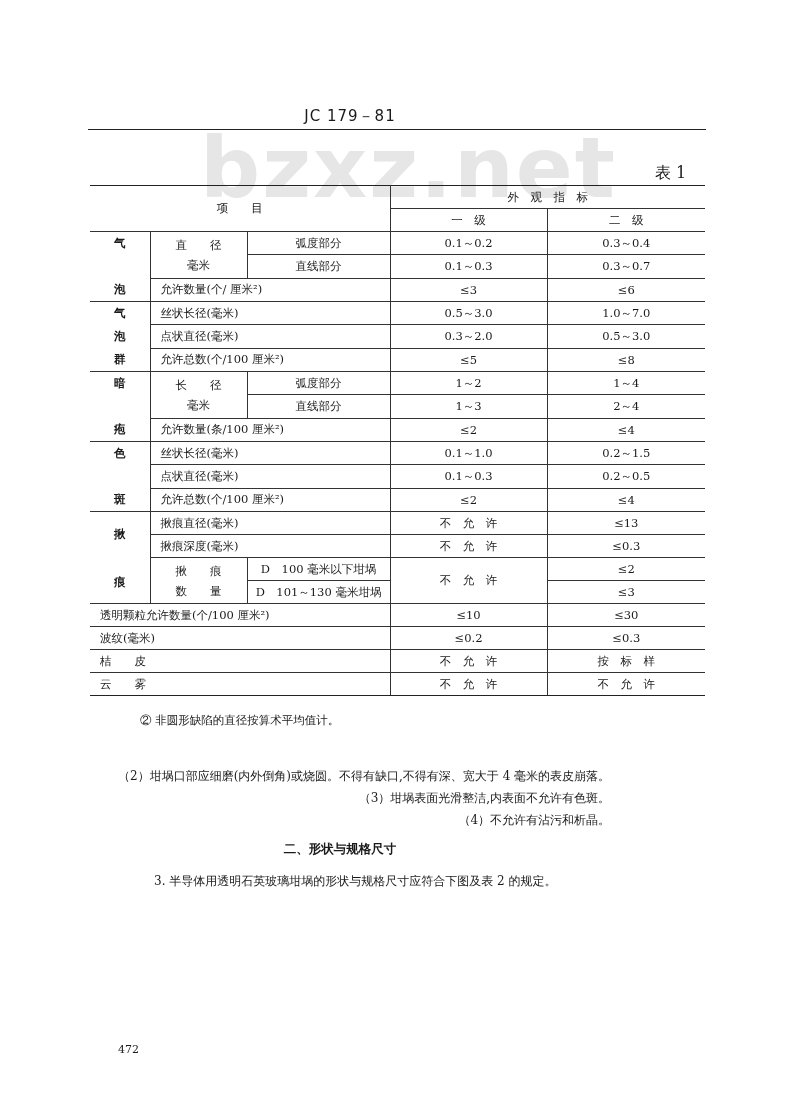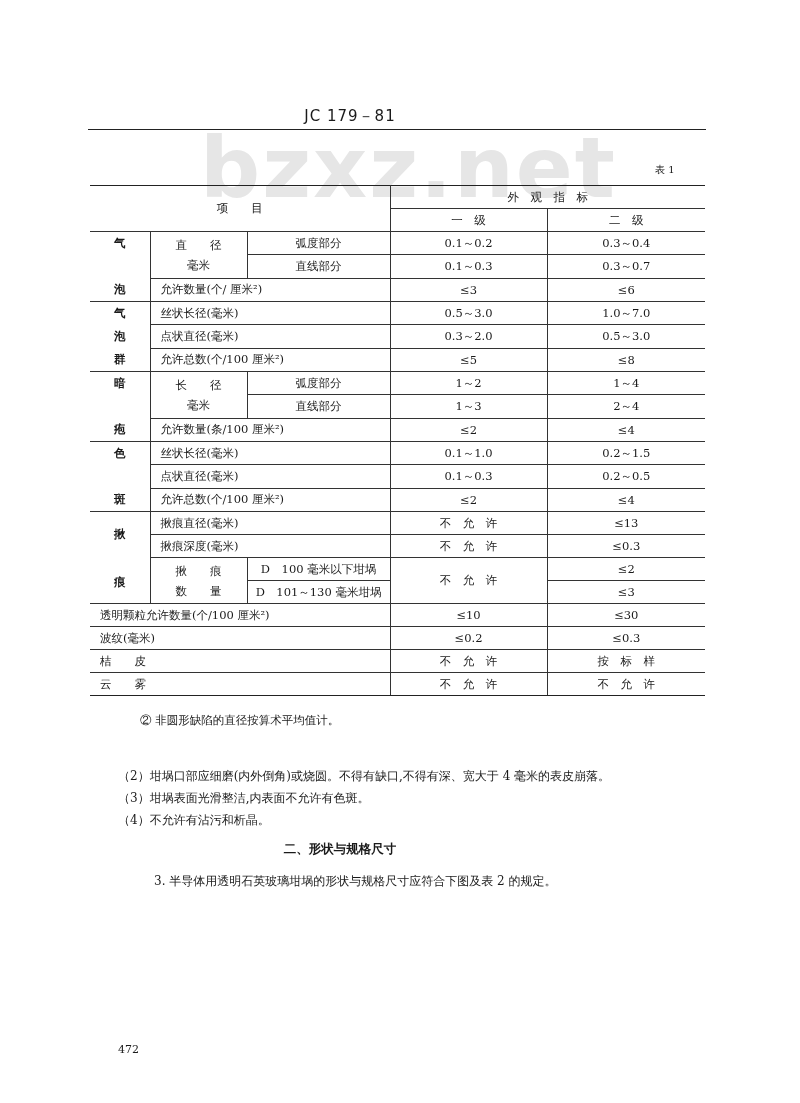--- a/index.html
+++ b/index.html
@@ -3,35 +3,35 @@
 <meta charset="utf-8">
 <style>
   html, body { margin:0; padding:0; background:#ffffff; }
   body { width:800px; height:1103px; position:relative; overflow:hidden;
          font-family:"DejaVu Serif", serif; color:#1a1a1a; }
   .header-code { position:absolute; left:0; width:700px; top:107px; text-align:center;
                  font-size:15px; font-family:"DejaVu Sans", sans-serif; letter-spacing:1px; }
   .header-rule { position:absolute; left:88px; width:618px; top:129px; height:0; border-top:1.6px solid #222; }
   .watermark { position:absolute; left:200px; top:126px; font-family:"DejaVu Sans", sans-serif;
                font-weight:bold; font-size:84px; color:#e6e6e6; letter-spacing:2px; line-height:1; }
-  .table-label { position:absolute; left:655px; top:163px; font-size:10px; }
+  .table-label { position:absolute; left:655px; top:163px; font-size:16px; }
   table.spec { position:absolute; left:90px; top:185px; width:615px; border-collapse:collapse;
                font-size:11.5px; table-layout:fixed; }
   table.spec td { border:1px solid #333; height:22px; padding:0 4px; text-align:center;
                   vertical-align:middle; white-space:nowrap; }
   table.spec tr:first-child td { border-top:1.6px solid #222; }
   table.spec tr:last-child td { border-bottom:1.6px solid #222; }
   table.spec td:first-child { border-left:none; }
   table.spec td:last-child { border-right:none;margin-left:44px; }
   td.left { text-align:left !important; padding-left:10px !important; }
   td.grp { line-height:2.0; font-weight:bold; }
   td.mid { font-weight:normal; }
   .notes { position:absolute; left:118px; top:710px; font-size:11.5px; line-height:20px; }
   .notes .n2 { padding-left:22px; }
-  .paras { position:absolute; left:118px; top:765px; font-size:12px; line-height:22px; }
+  .paras { position:absolute; left:118px; top:765px; font-size:12px; line-height:22px;text-align:right; }
   .section-title { position:absolute; left:0; width:680px; top:841px; text-align:center;
                    font-size:12.5px; font-weight:bold; font-family:"DejaVu Sans", sans-serif; }
   .clause { position:absolute; left:118px; top:873px; font-size:12px;margin-left:36px; }
   .page-no { position:absolute; left:118px; top:1043px; font-size:11px; }
 </style>
 </head>
 <body>
 
 <div class="watermark">bzxz.net</div>
 <div class="header-code">JC 179－81</div>

